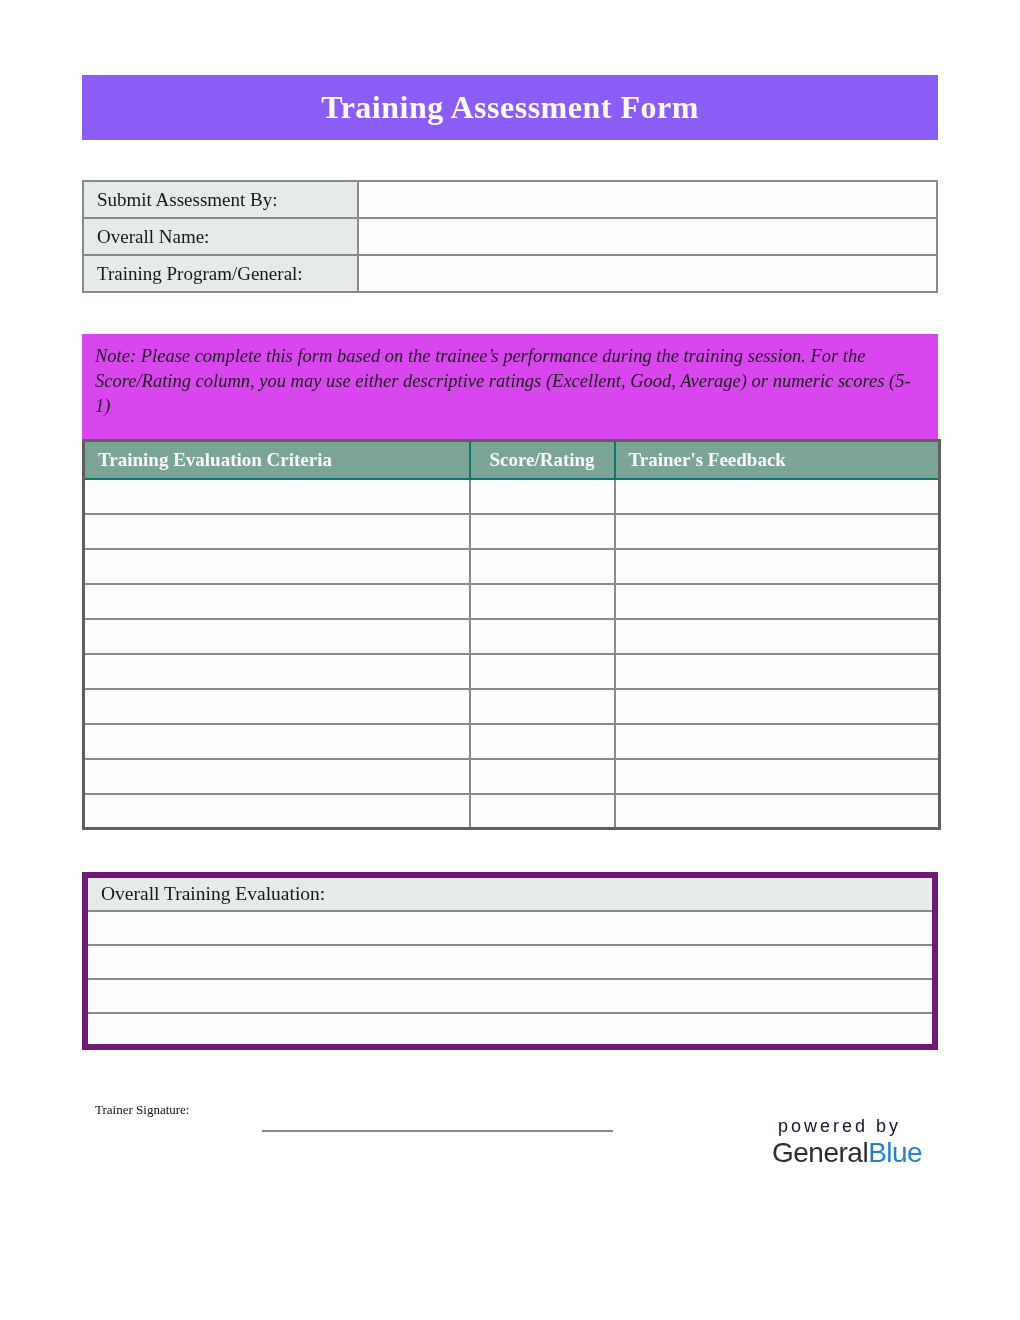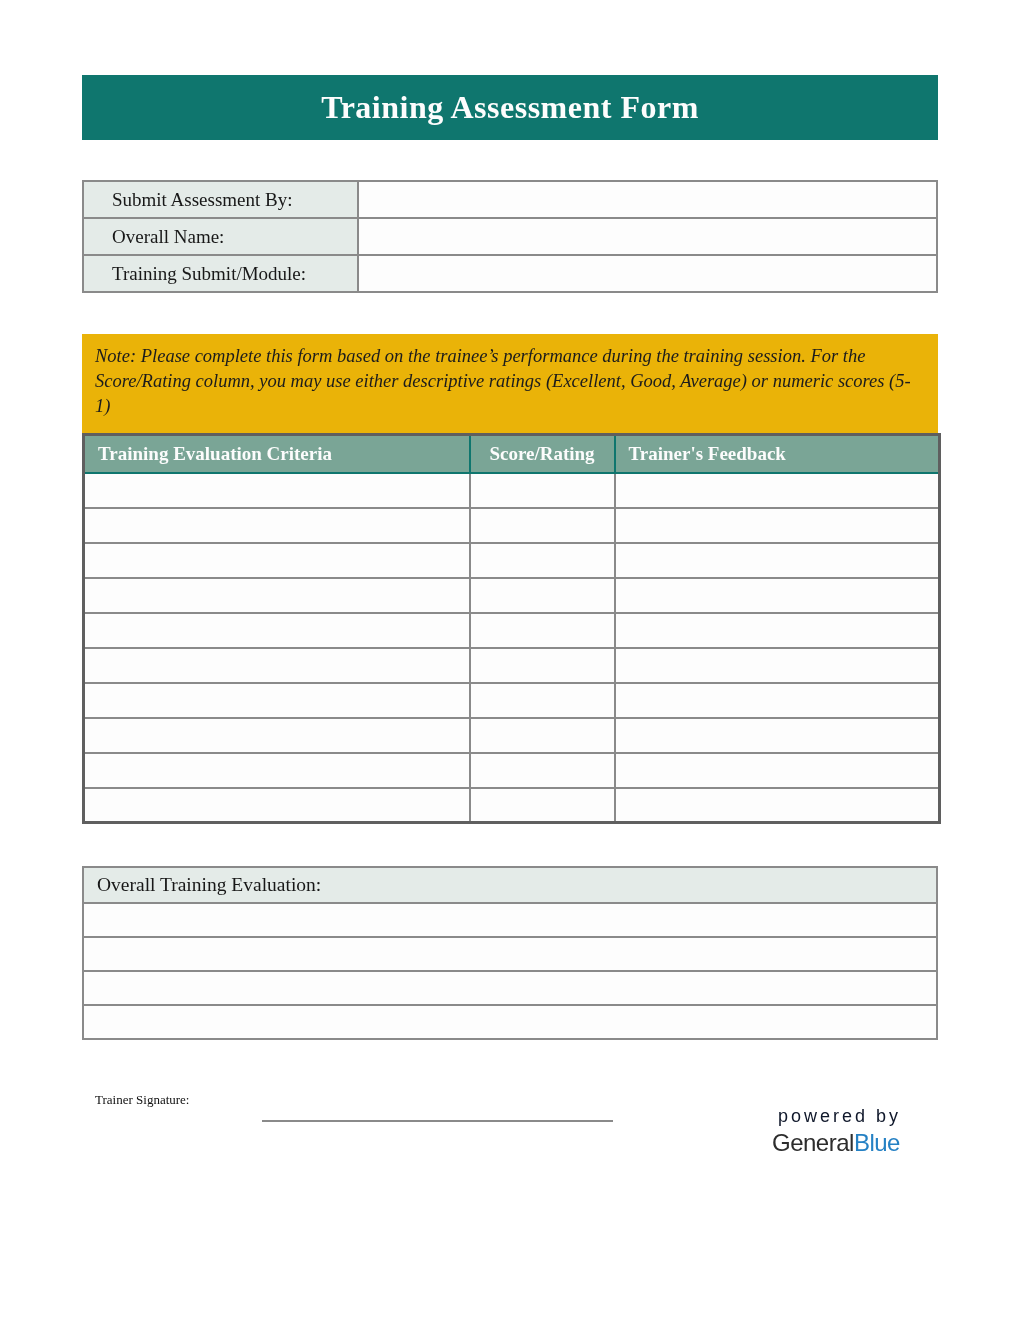--- a/index.html
+++ b/index.html
@@ -10,41 +10,41 @@
     position: relative;
     font-family: "Liberation Serif", "DejaVu Serif", serif;
     color: #1b1b1b;
     overflow: hidden;
   }
   .content { position: absolute; left: 82px; top: 0; width: 856px; }
 
   
   .banner {
     margin-top: 75px; height: 65px;
-    background: #0f766e;
+    background: #8b5cf6;
     display: flex; align-items: center; justify-content: center;
   }
   .banner h1 {
     color: #fdfdfd; font-size: 32px; font-weight: bold; letter-spacing: 0.5px;
   }
 
   
   table { border-collapse: collapse; width: 100%; table-layout: fixed; }
   .info-table { margin-top: 40px; border: 2px solid #636363; }
   .info-table td {
     border: 2px solid #8a8a8a; height: 37px; font-size: 19px; vertical-align: middle;
   }
-  .info-table td.label-cell { background: #e4ebe8; padding-left: 28px; width: 275px; color: #181818; }
+  .info-table td.label-cell { background: #e4ebe8; padding-left: 13px; width: 275px; color: #181818; }
   .info-table td.value-cell { background: #fdfdfd; padding-left: 10px; }
 
   
   .note {
     margin-top: 41px;
-    background: #eab308;
-    padding: 10px 16px 14px 13px;
+    background: #d946ef;
+    padding: 10px 16px 20px 13px;
     font-style: italic;
     font-size: 18.5px;
     line-height: 25px;
     color: #1c1c1c;
   }
 
   
   .eval-table { border: 3px solid #5f5f5f; }
   .eval-table th {
     background: #7aa596; color: #fcfcfc;
@@ -54,42 +54,42 @@
   .eval-table th.left { text-align: left; padding-left: 13px; }
   .eval-table th.center { text-align: center; }
   .eval-table td {
     height: 35px; border: 2px solid #8a8a8a; background: #fdfdfd;
   }
   .col-criteria { width: 386px; }
   .col-score { width: 145px; }
   .col-feedback { width: 325px; }
 
   
-  .overall-table { margin-top: 42px; border: 1px solid #701a75; }
+  .overall-table { margin-top: 42px; border: 6px solid #701a75; }
   .overall-table th {
     background: #e4ebe8; font-weight: normal; text-align: left;
     padding-left: 13px; font-size: 19.5px; height: 36px;
     border: 2px solid #8a8a8a; vertical-align: middle; color: #181818;
   }
   .overall-table td { height: 34px; border: 2px solid #8a8a8a; background: #fdfdfd; }
 
   
   .footer { margin-top: 52px; display: flex; justify-content: space-between; align-items: flex-start; }
   .sig-block { padding-left: 13px; }
   .sig-row { position: relative; height: 30px; margin-bottom: 10px; width: 520px; }
   .sig-label { position: absolute; left: 0; top: 0; font-size: 13px; color: #101010; }
   .sig-line {
     position: absolute; left: 167px; bottom: 0; width: 351px; height: 0;
     border-bottom: 2px solid #8a8a8a;
   }
   .logo { margin-top: 14px; width: 166px; font-family: "Liberation Sans", sans-serif; }
   .powered-by {
     font-size: 18px; color: #0f172a; letter-spacing: 3px; padding-left: 6px;
   }
-  .brand { font-size: 24px; line-height: 32px; letter-spacing: -0.5px; }
+  .brand { font-size: 28px; line-height: 32px; letter-spacing: -0.5px; }
   .brand-dark { color: #2d2d2d; }
   .brand-blue { color: #2581c4; }
 </style>
 </head>
 <body>
 
 <div class="page">
   <div class="content">
 
     <div class="banner">
@@ -100,21 +100,21 @@
       <tbody>
         <tr>
           <td class="label-cell">Submit Assessment By:</td>
           <td class="value-cell"></td>
         </tr>
         <tr>
           <td class="label-cell">Overall Name:</td>
           <td class="value-cell"></td>
         </tr>
         <tr>
-          <td class="label-cell">Training Submit/Module:</td>
+          <td class="label-cell">Training Program/General:</td>
           <td class="value-cell"></td>
         </tr>
       </tbody>
     </table>
 
     <div class="note">Note: Please complete this form based on the trainee’s performance during the training session. For the Score/Rating column, you may use either descriptive ratings (Excellent, Good, Average) or numeric scores (5-1)</div>
 
     <table class="eval-table">
       <colgroup>
         <col class="col-criteria">

